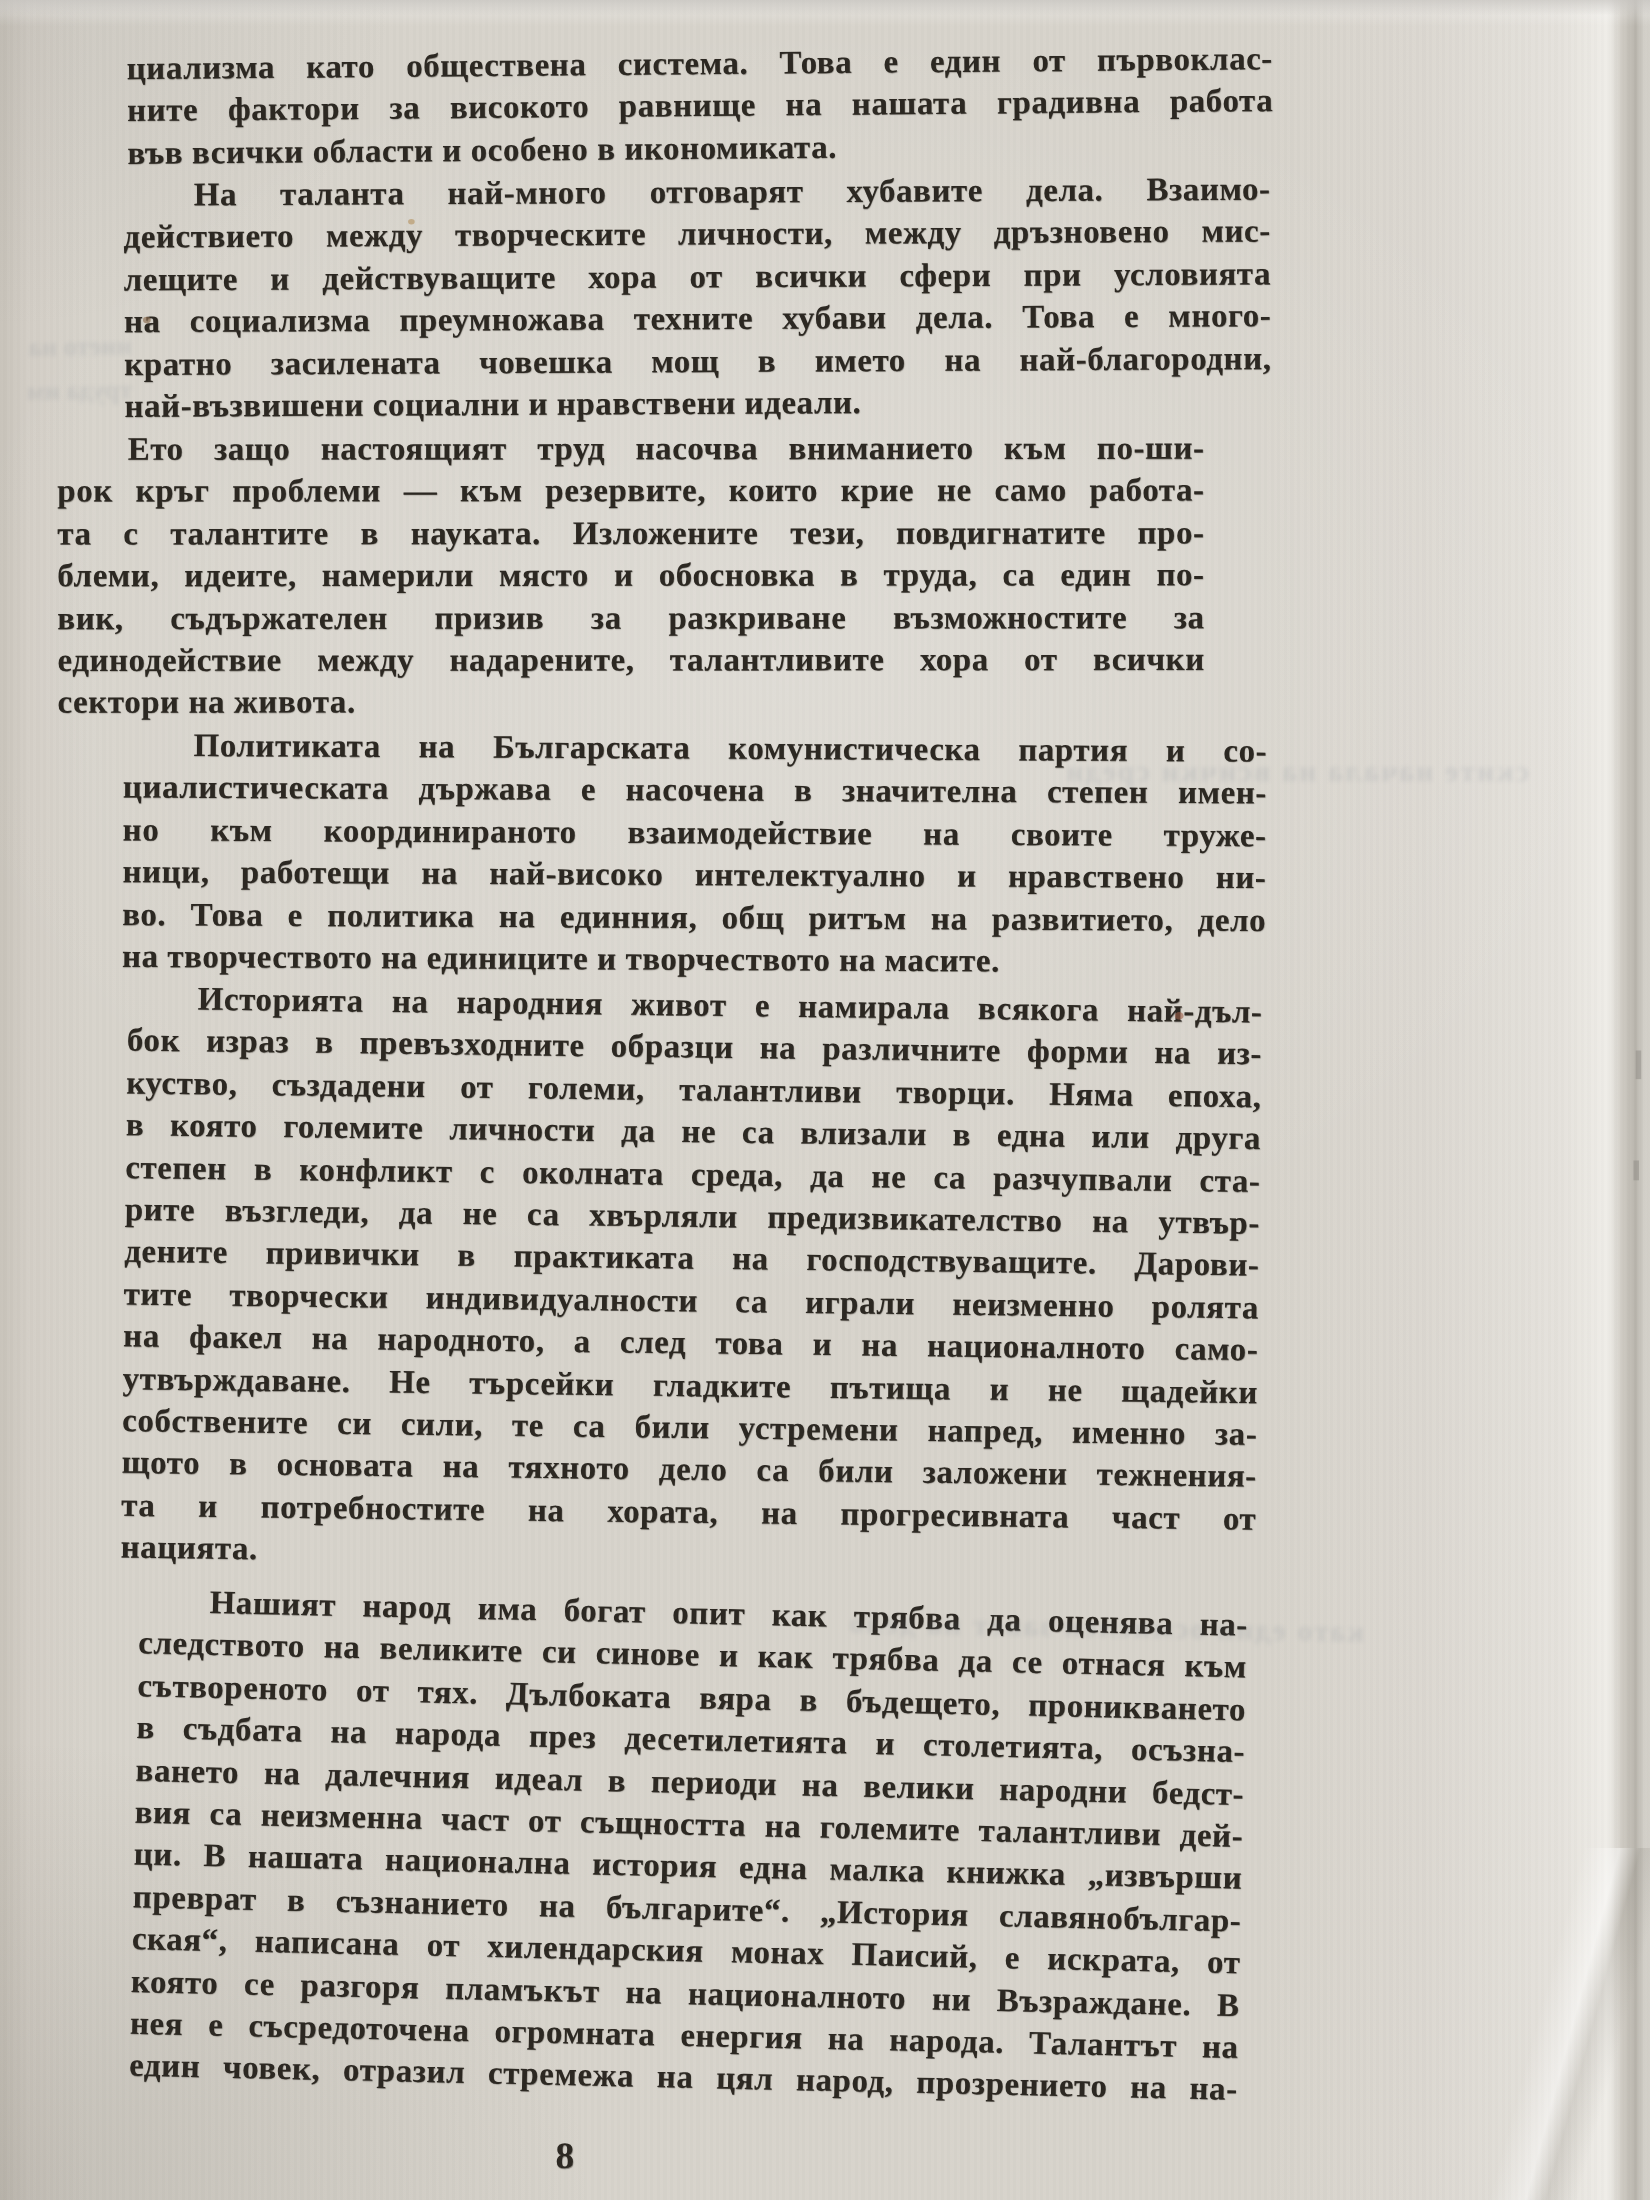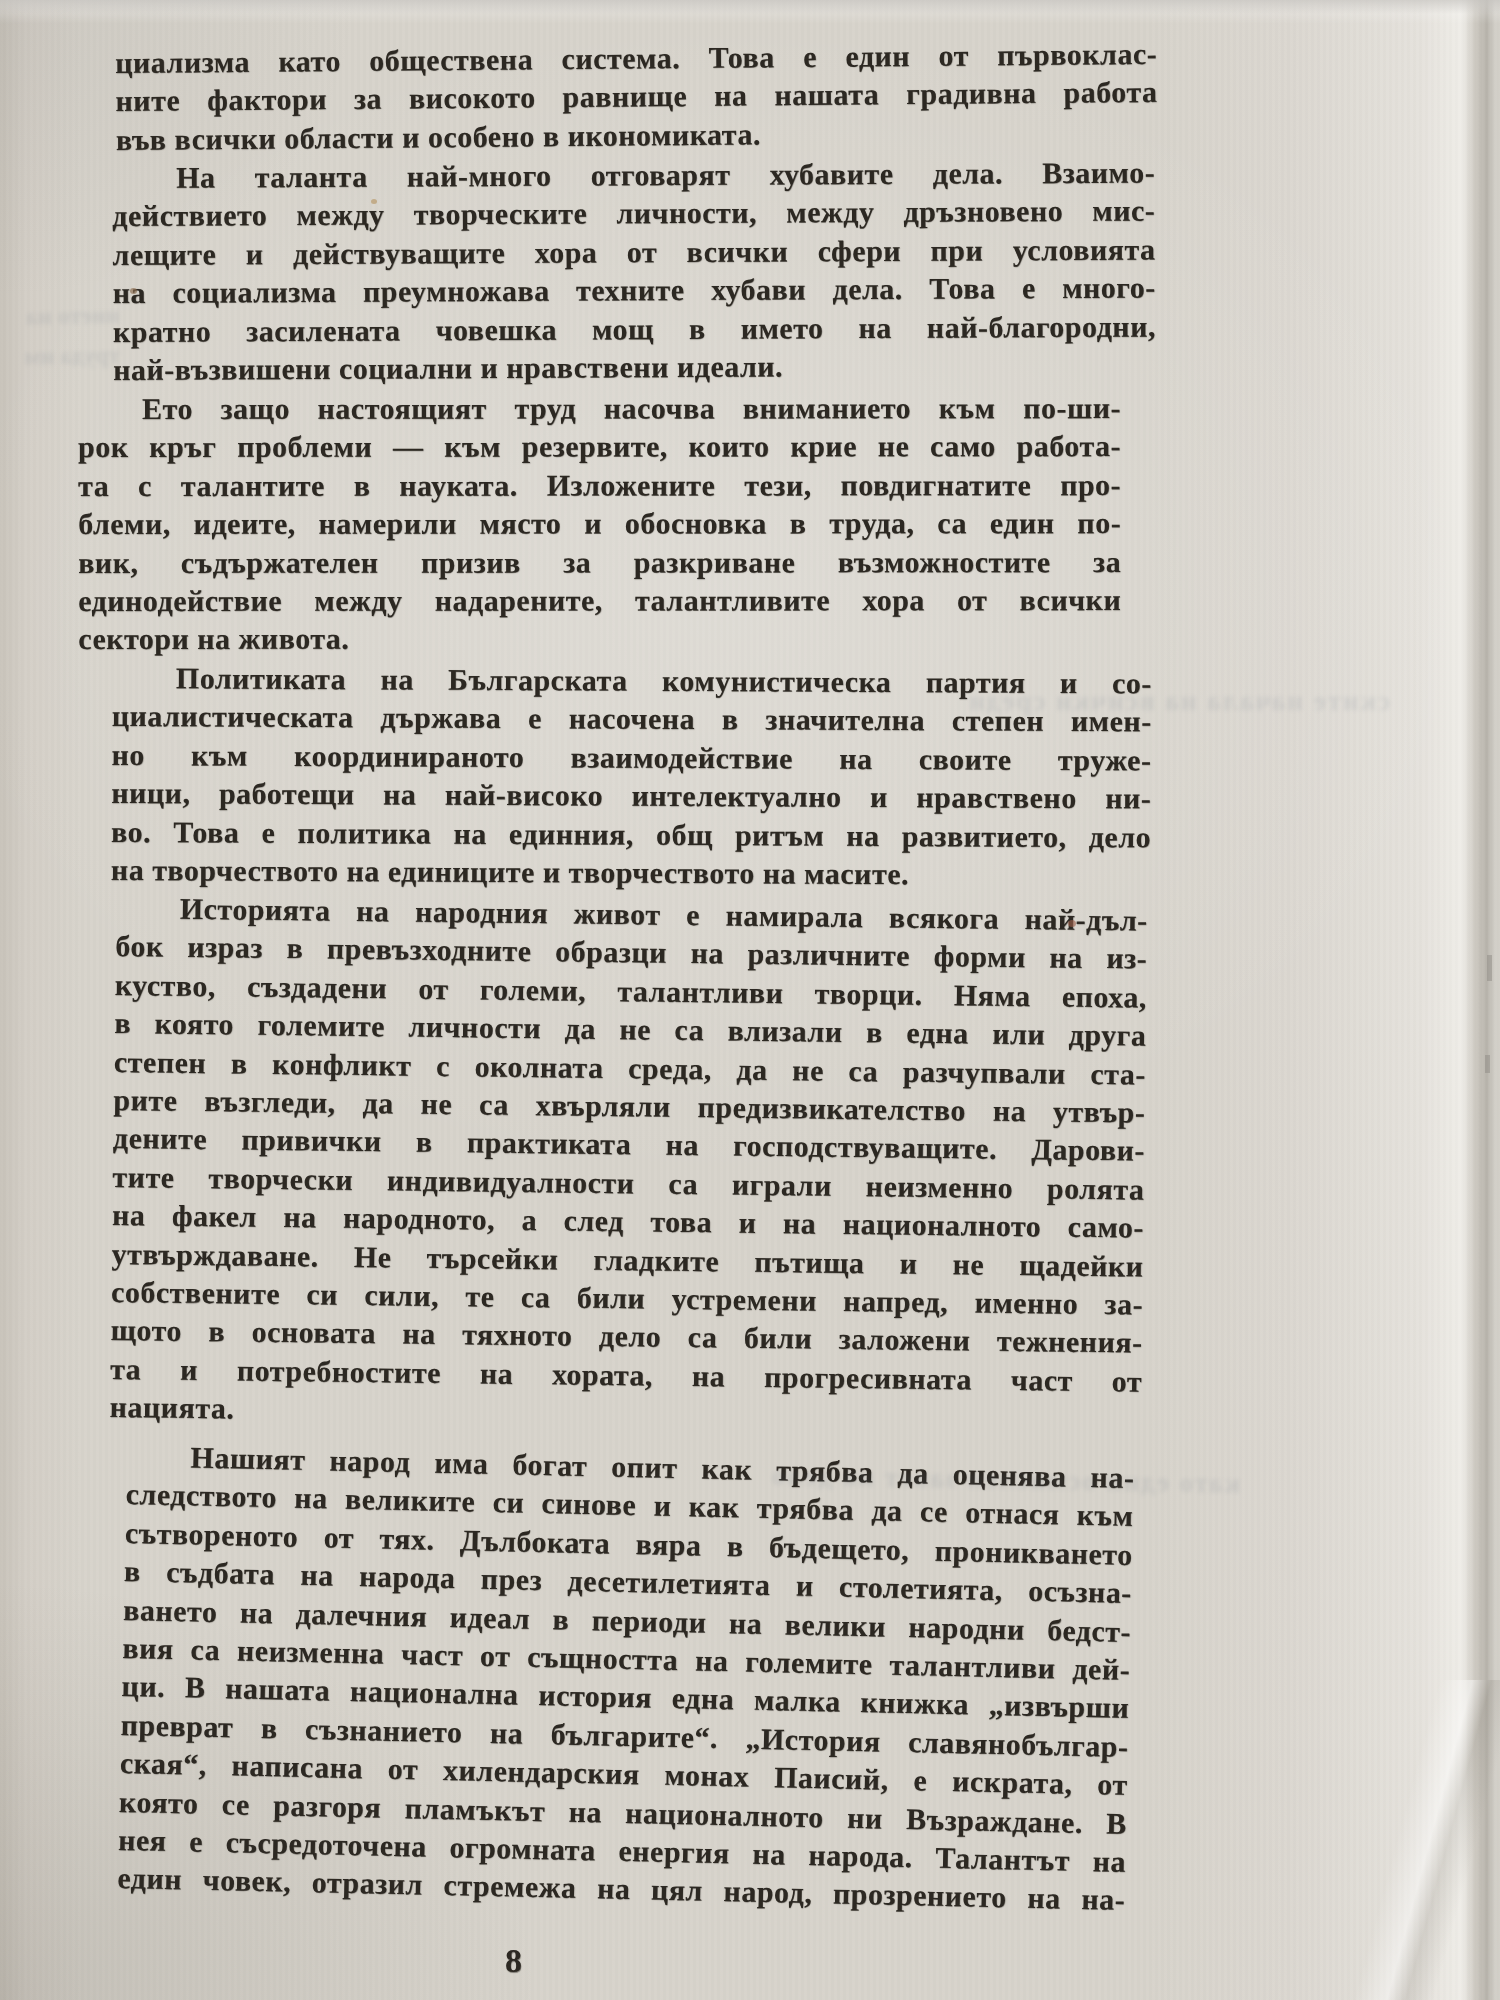--- a/index.html
+++ b/index.html
@@ -21,21 +21,21 @@
     color:#2c2822; font-weight:700; font-size:30px; line-height:38.4px;
     letter-spacing:.5px;
     text-shadow:.4px .5px .8px rgba(44,40,34,.5);
   }
   .para { text-align:justify; transform-origin:0 0; }
   .para .line { text-align:justify; text-align-last:justify; }
   .para .line.short { text-align-last:left; }
   .para.indent .line:first-child { padding-left:64px; }
   .p1 { margin-left:115px; width:1042px; transform:rotate(-0.5deg); }
   .p2 { margin-left:112px; width:1043px; transform:rotate(-0.3deg); }
-  .p3 { margin-left:78px; width:1043px; transform:rotate(-0.05deg); }
+  .p3 { margin-left:52px; width:1043px; transform:rotate(-0.05deg); }
   .p4 { margin-left:112px; width:1040px; transform:rotate(0.3deg); }
   .p5 { margin-left:116px; width:1032px; transform:rotate(0.7deg); }
   .p6 { margin-left:127px; width:1008px; transform:rotate(1.25deg); margin-top:10px; }
   .page-number {
     position:absolute; left:505px; top:1942px;
     font-size:34px; font-weight:700; color:#2c2822;
     text-shadow:.4px .5px .8px rgba(44,40,34,.5);
   }
   .ghost {
     position:absolute; color:#5f6d80; font-weight:700;

